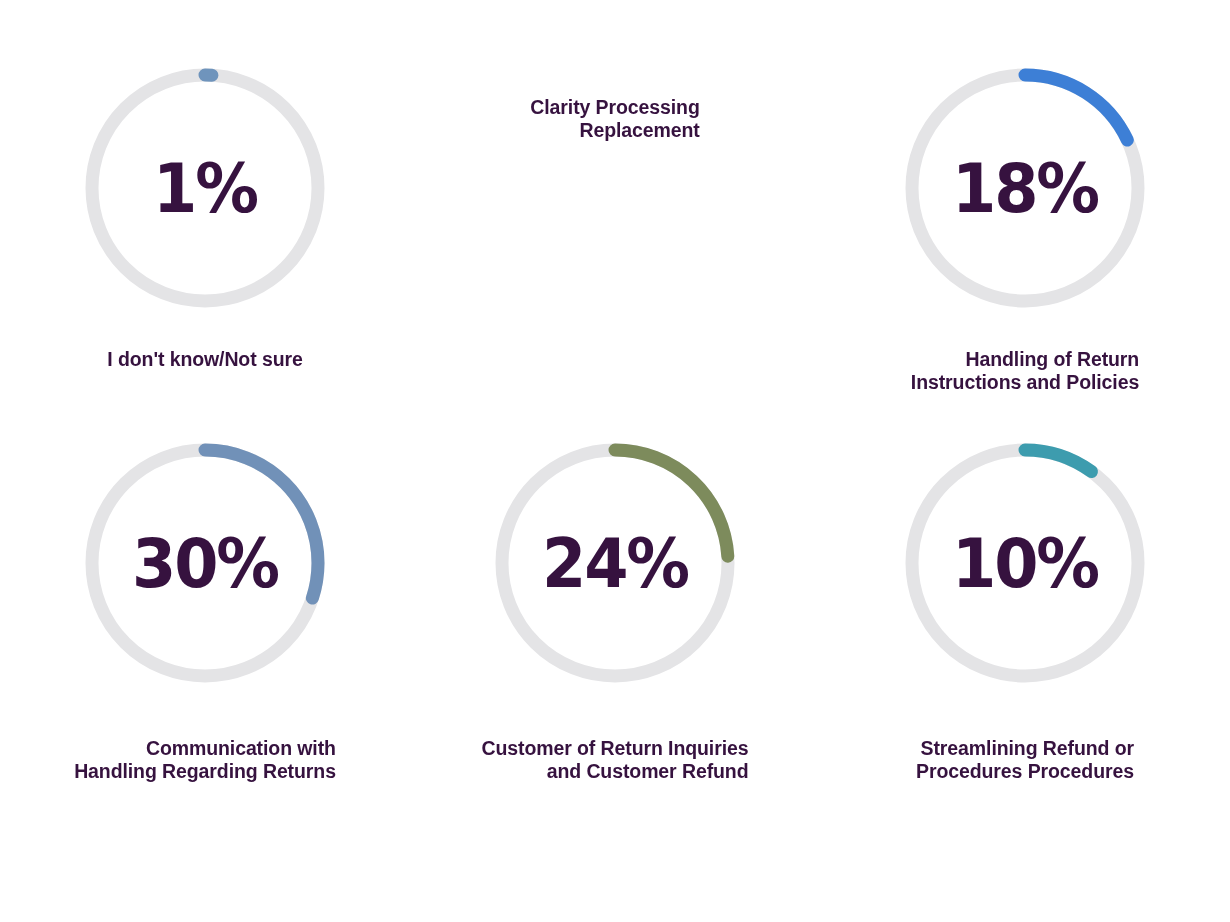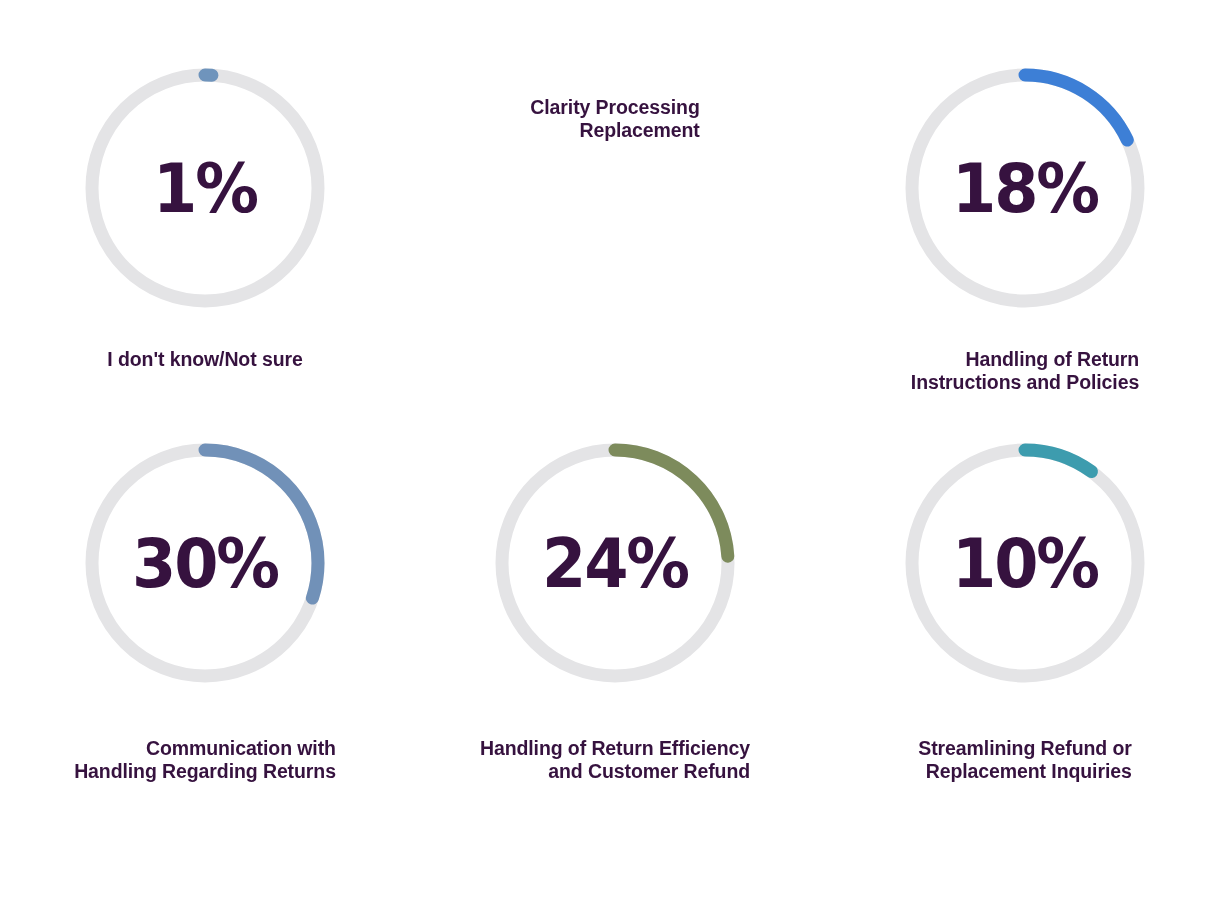--- a/index.html
+++ b/index.html
@@ -140,33 +140,33 @@
 
     <div class="gauge-cell row-2">
       <div class="ring-wrap">
         <svg viewBox="0 0 252 252">
           <circle class="track" cx="126" cy="126" r="113" fill="none" stroke="#E4E4E6" stroke-width="13"></circle>
           <circle class="arc" cx="126" cy="126" r="113" fill="none" stroke-linecap="round" stroke-width="13" stroke="#7D8B5C" stroke-dasharray="170.39998553071035 539.5999541805829" stroke-dashoffset="0"></circle>
         </svg>
         <div class="value-text">24%</div>
       </div>
       <div class="caption">
-        <span class="ln">Handling of Return Efficiency</span>
+        <span class="ln">Customer of Return Inquiries</span>
         <span class="ln">and Customer Refund</span>
       </div>
     </div>
 
     <div class="gauge-cell row-2">
       <div class="ring-wrap">
         <svg viewBox="0 0 252 252">
           <circle class="track" cx="126" cy="126" r="113" fill="none" stroke="#E4E4E6" stroke-width="13"></circle>
           <circle class="arc" cx="126" cy="126" r="113" fill="none" stroke-linecap="round" stroke-width="13" stroke="#3D9CAE" stroke-dasharray="70.99999397112933 638.9999457401639" stroke-dashoffset="0"></circle>
         </svg>
         <div class="value-text">10%</div>
       </div>
       <div class="caption">
         <span class="ln">Streamlining Refund or</span>
-        <span class="ln">Replacement Inquiries</span>
+        <span class="ln">Procedures Procedures</span>
       </div>
     </div>
 
   </div>
 </div>
 
 </body></html>

